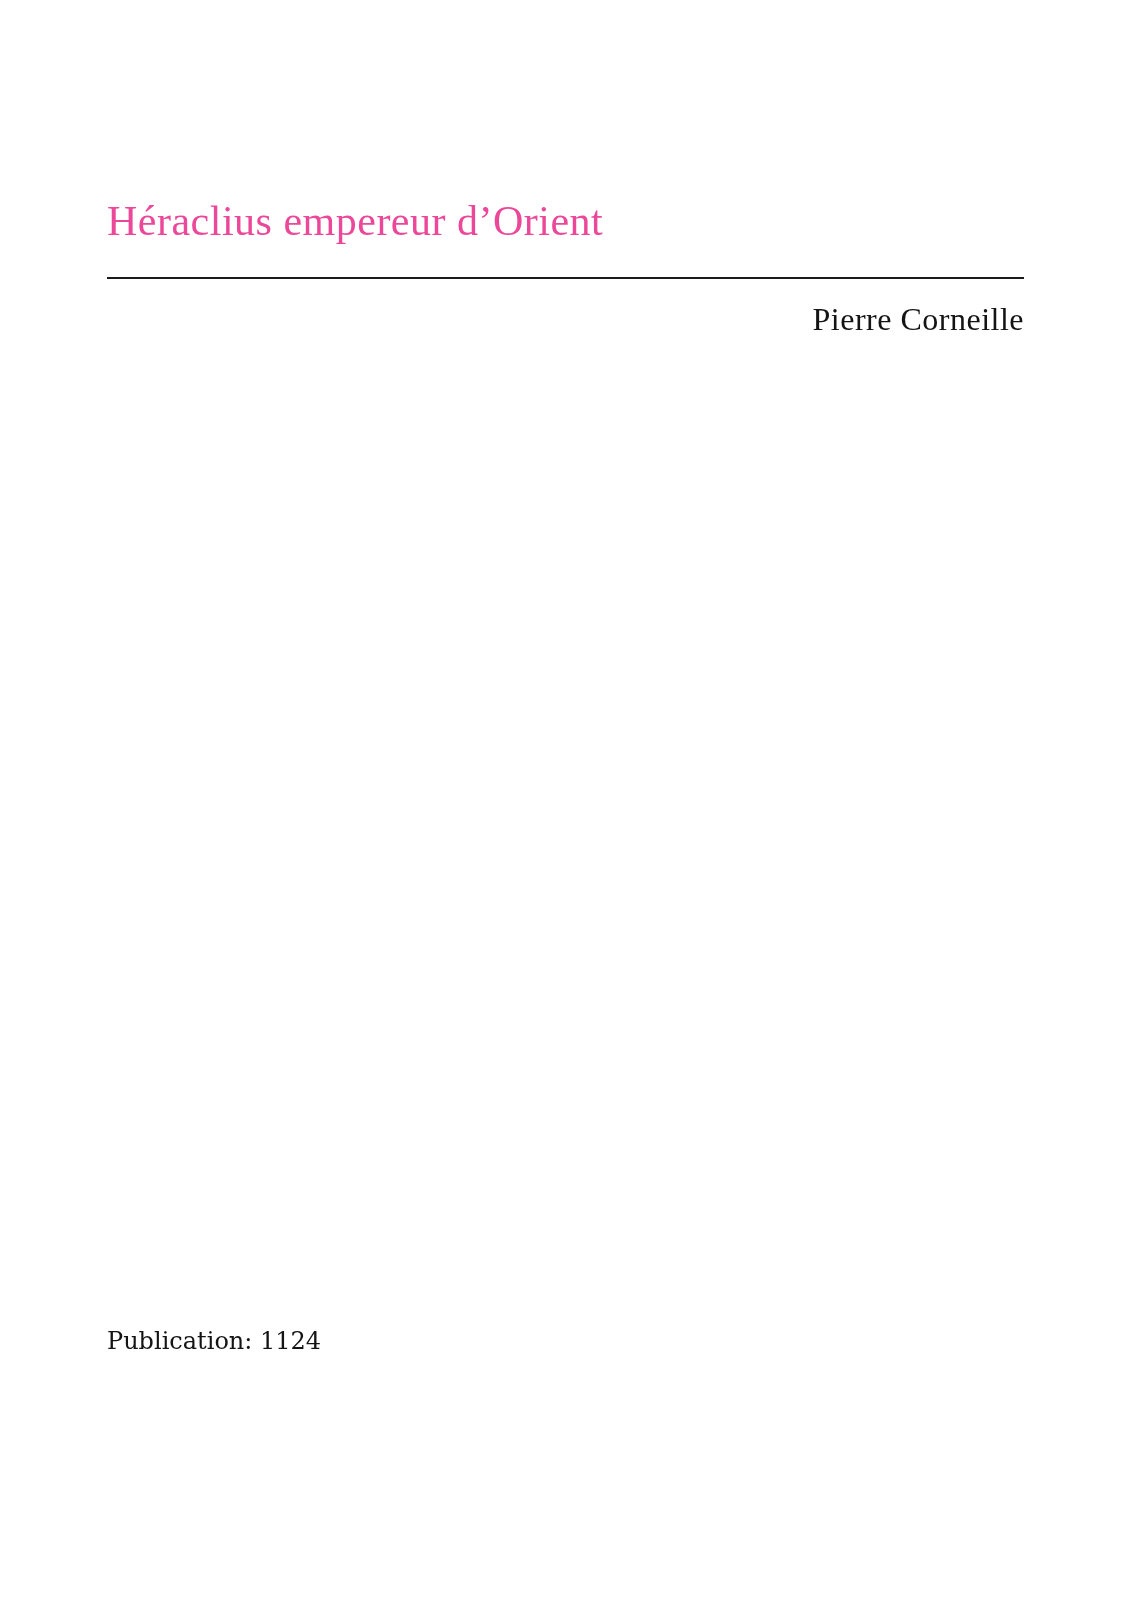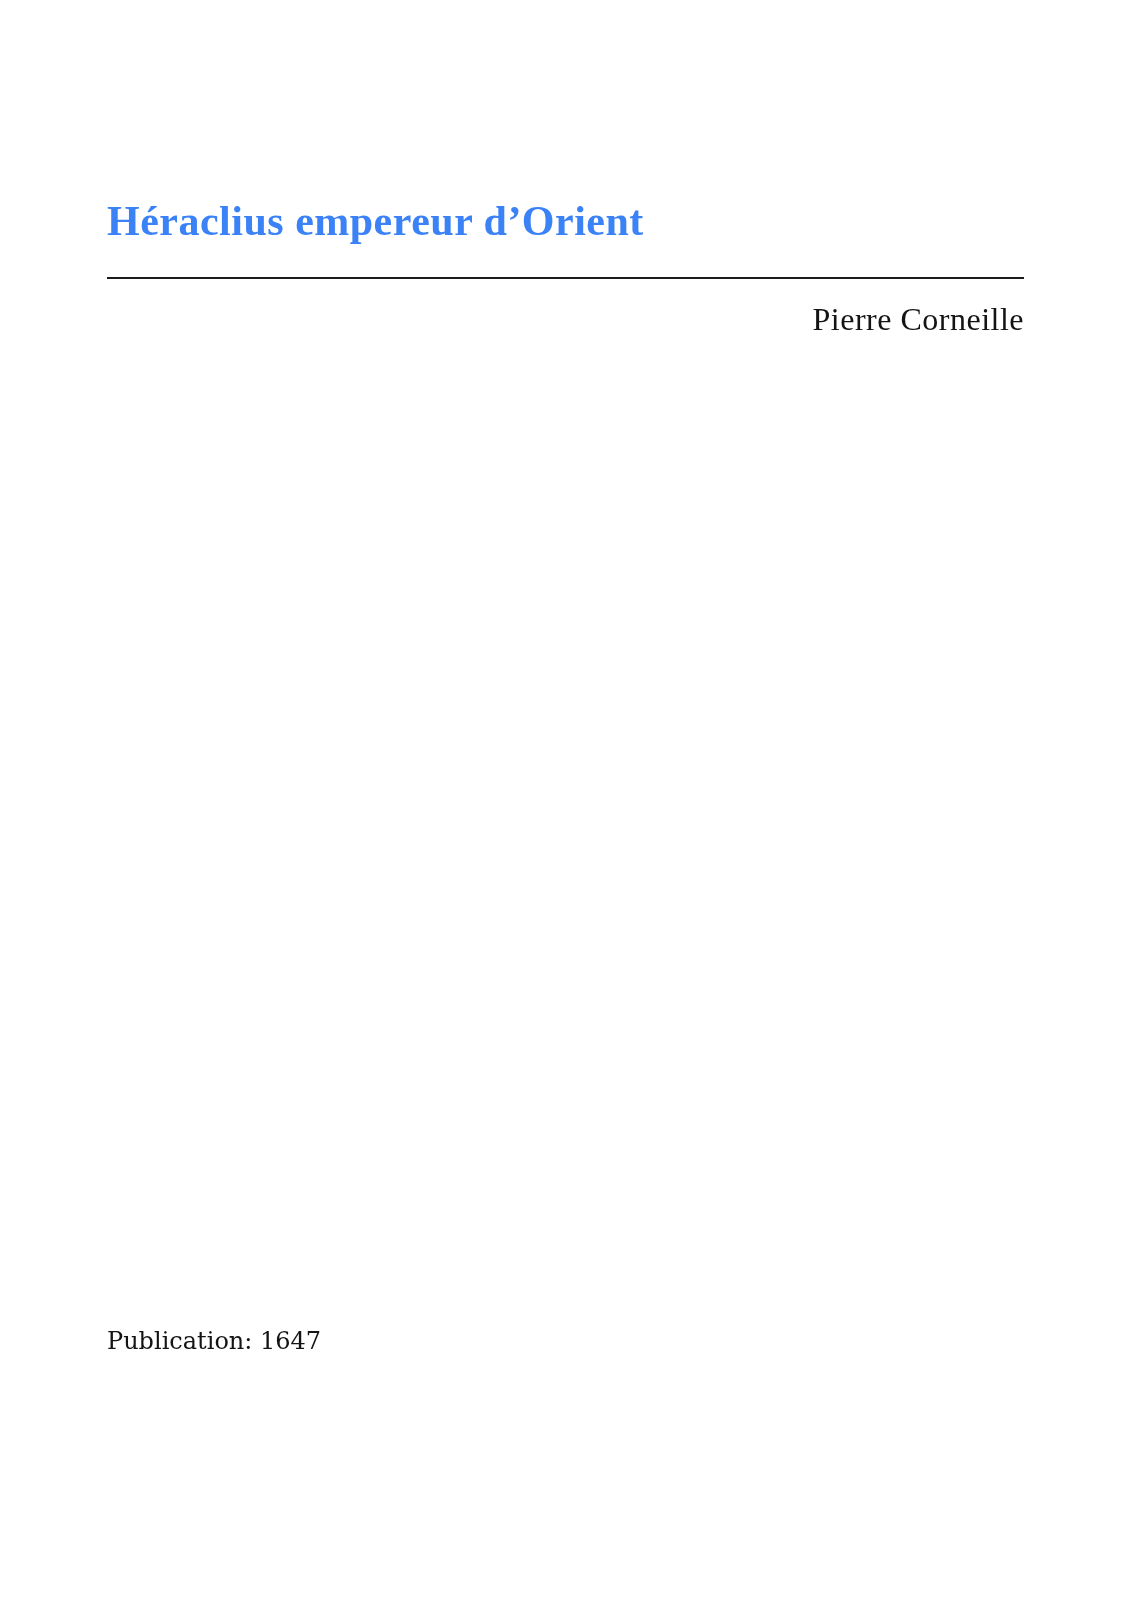--- a/index.html
+++ b/index.html
@@ -17,26 +17,26 @@
     color: #141414;
   }
   .title-block {
     position: absolute;
     left: 107px;
     top: 196px;
     width: 917px;
   }
   .doc-title {
     font-size: 42px;
-    font-weight: bold;
+    font-weight: normal;
     line-height: 1.2;
     letter-spacing: 0.5px;
     margin: 0;
     text-align: left;
-    color: #3b82f6;
+    color: #ec4899;
   }
   .title-divider {
     position: absolute;
     left: 107px;
     top: 277px;
     width: 917px;
     height: 0;
     border: none;
     border-top: 2px solid #1b1b1b;
     margin: 0;
@@ -75,16 +75,16 @@
 
   <div class="title-block">
     <h1 class="doc-title">Héraclius empereur d’Orient</h1>
   </div>
 
   <hr class="title-divider">
 
   <div class="doc-author">Pierre Corneille</div>
 
   <div class="meta-block">
-    <p class="meta-line">Publication: 1647</p>
+    <p class="meta-line">Publication: 1124</p>
   </div>
 
 </div>
 
 </body></html>

